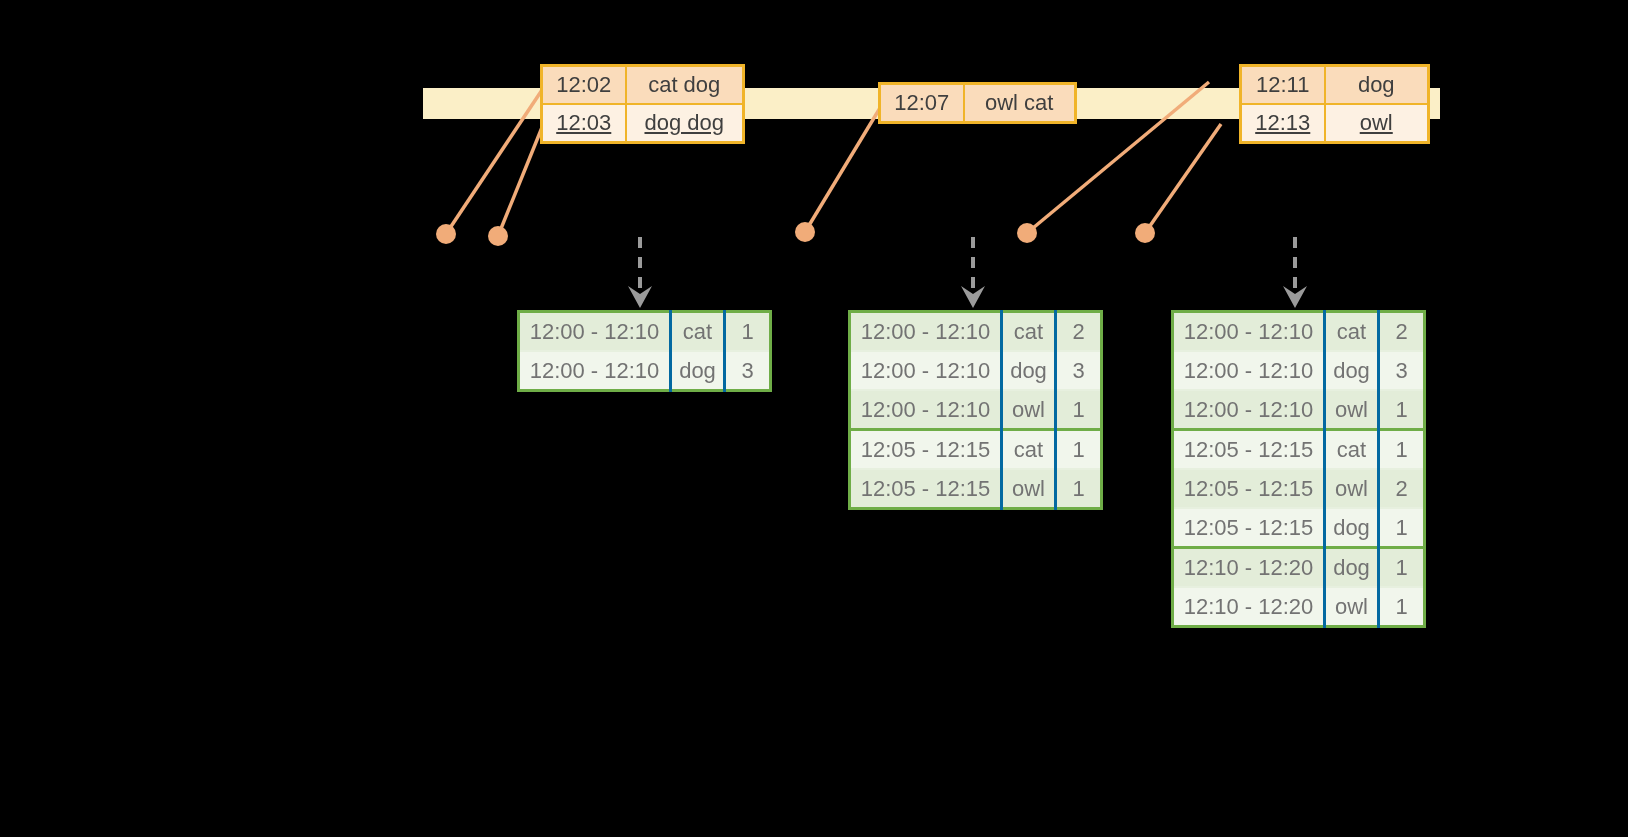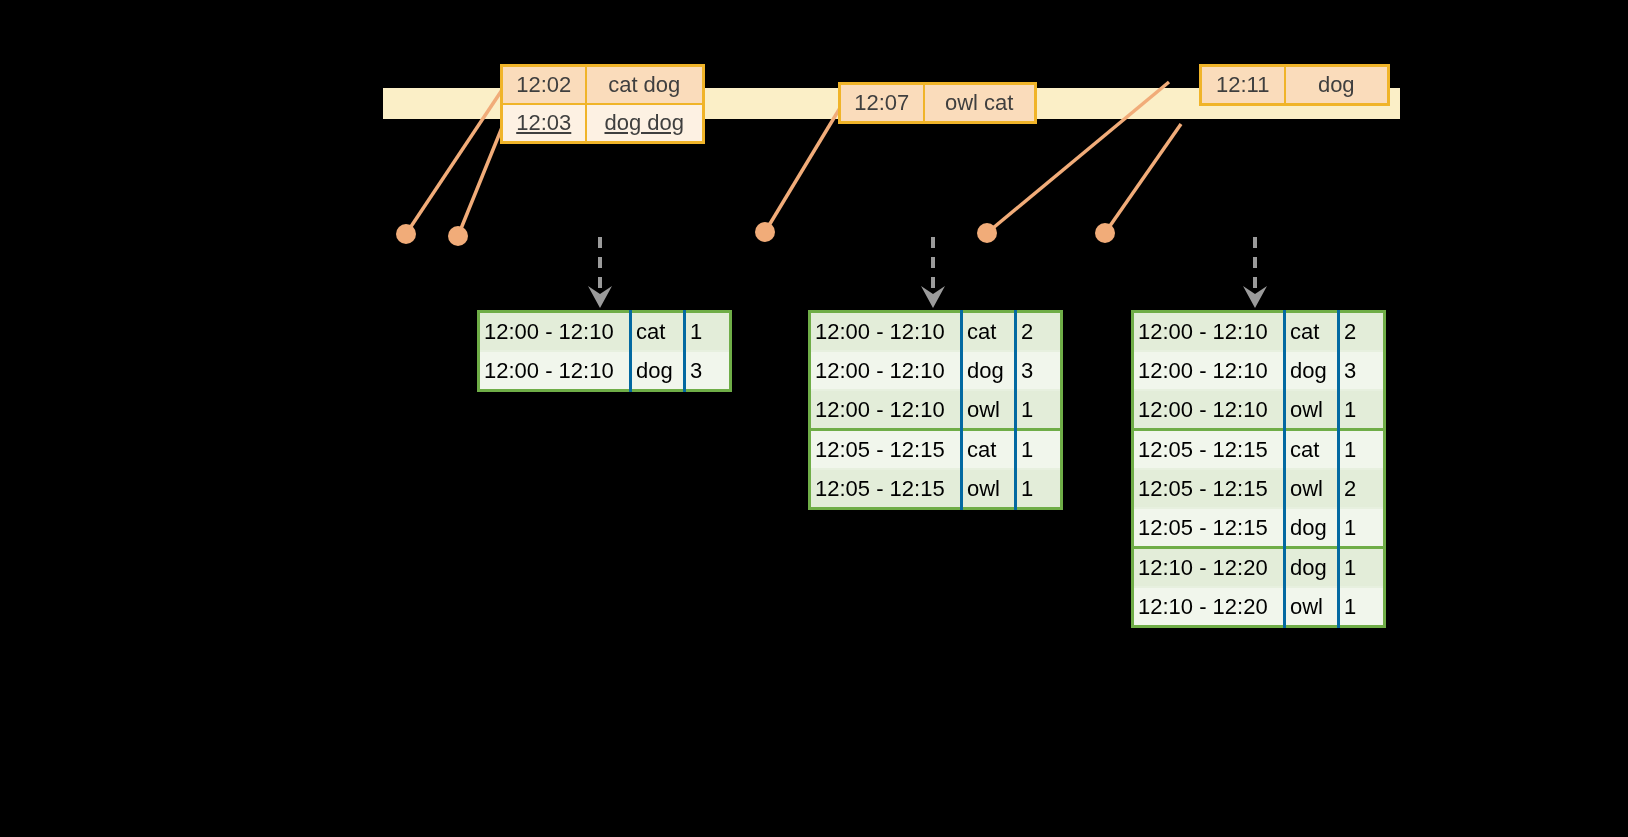--- a/index.html
+++ b/index.html
@@ -5,20 +5,21 @@
   html, body {
     margin: 0; padding: 0;
     background: #000000;
     font-family: "Liberation Sans", "DejaVu Sans", sans-serif;
   }
   .canvas {
     position: relative;
     width: 1400px; height: 837px;
     background: #000000;
     overflow: hidden;
+    margin-left: 40px;
   }
   .decor-svg {
     position: absolute; left: 0; top: 0;
     width: 1628px; height: 837px;
   }
 
   
   table.event-table {
     position: absolute;
     border-collapse: collapse;
@@ -48,24 +49,24 @@
   
   table.result-table {
     position: absolute;
     border-collapse: collapse;
     border: 3px solid #6FAD47;
     background: #F1F6EC;
     table-layout: fixed;
   }
   table.result-table td {
     height: 37px;
-    text-align: left;
+    text-align: center;
     vertical-align: middle;
     font-size: 22px;
-    color: #000000;
+    color: #737373;
     padding: 0 4px;
     overflow: hidden;
     white-space: nowrap;
   }
   table.result-table td + td { border-left: 3px solid #0369a1; }
   table.result-table tr + tr td { border-top: 2px solid #E7F0DF; }
   table.result-table tr.group-start td { border-top: 3px solid #6FAD47; }
   table.result-table tr:nth-child(odd) td  { background: #E3EDD9; }
   table.result-table tr:nth-child(even) td { background: #F1F6EC; }
   .res-col-window { width: 152px; }
@@ -143,20 +144,24 @@
   <table class="event-table" style="left:1199px; top:64px;padding-left:40px;">
     <colgroup>
         <col class="evt-col-time">
         <col class="evt-col-words-c">
       </colgroup>
     <tbody>
         <tr>
           <td>12:11</td>
           <td>dog</td>
         </tr>
+        <tr class="group-start">
+          <td>12:13</td>
+          <td>owl</td>
+        </tr>
       </tbody>
   </table>
 
   <table class="result-table" style="left:477px; top:310px;">
     <colgroup>
         <col class="res-col-window">
         <col class="res-col-word">
         <col class="res-col-count">
       </colgroup>
     <tbody>

